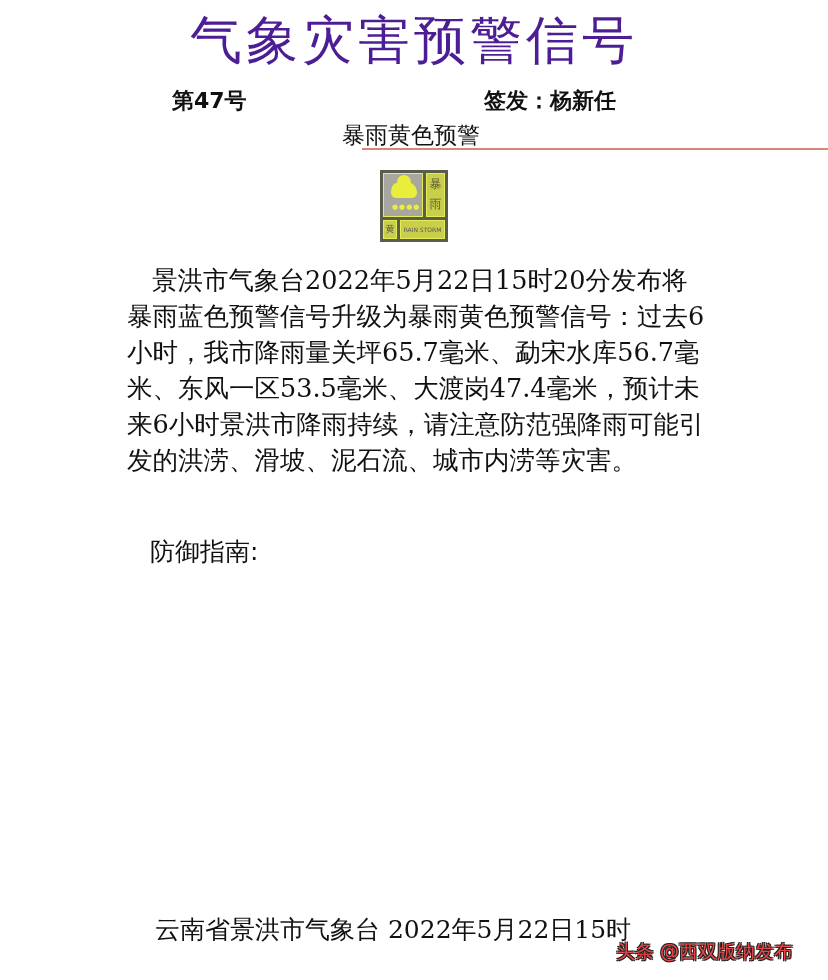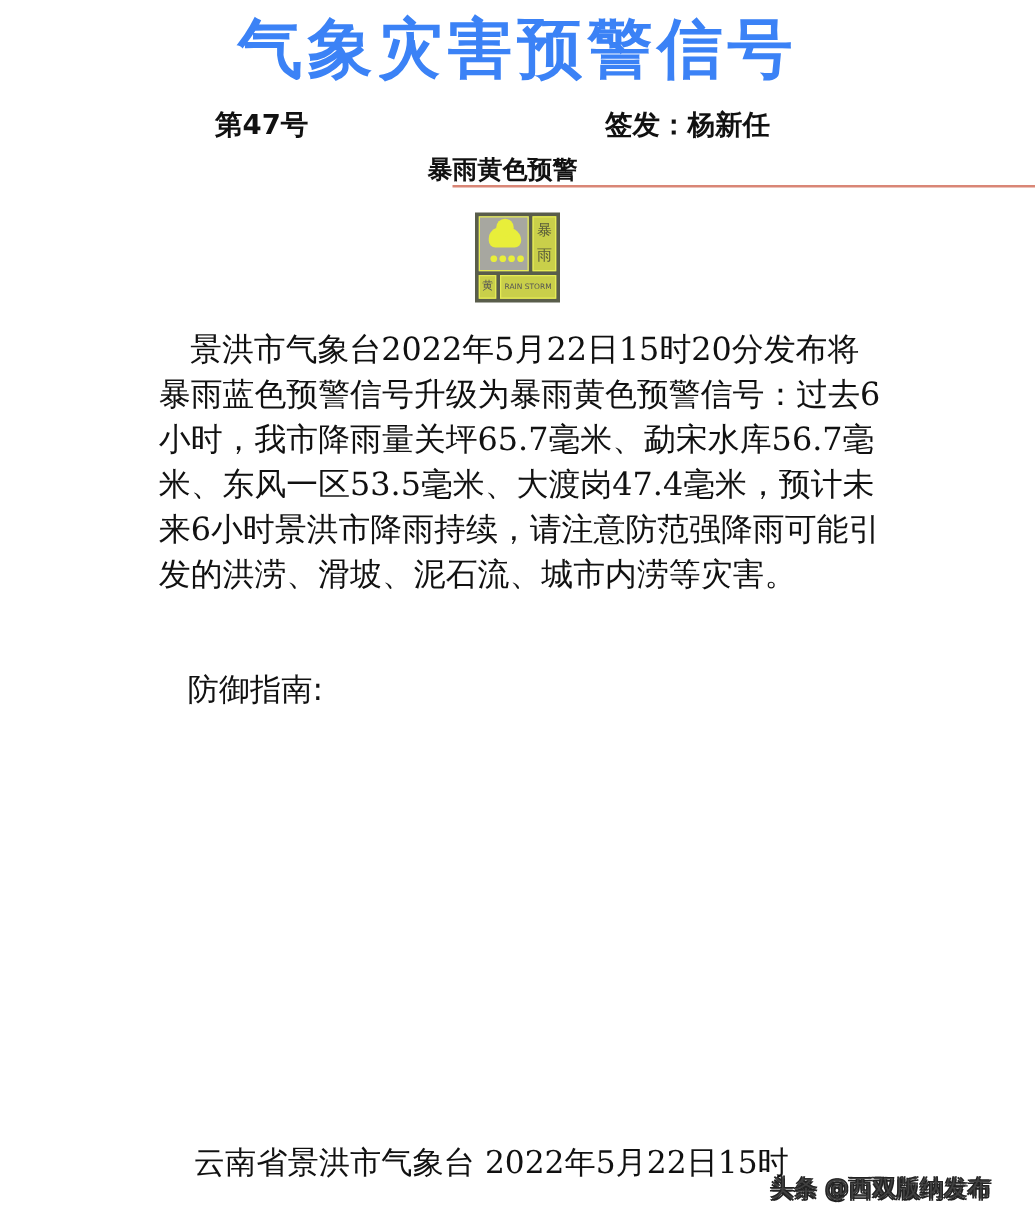--- a/index.html
+++ b/index.html
@@ -1,40 +1,40 @@
 <!DOCTYPE html>
 <html><head>
 <meta charset="utf-8">
 <style>
   html, body { margin: 0; padding: 0; background: #ffffff; }
   body { width: 828px; height: 980px; position: relative; overflow: hidden;
          font-family: "DejaVu Sans", "Liberation Sans", sans-serif; color: #111; }
   .title { position: absolute; left: 0; width: 828px; top: 10px; text-align: center;
-           font-size: 52px; color: #3b82f6; letter-spacing: 4px; line-height: 60px; font-weight: bold; }
+           font-size: 52px; color: #4c1d95; letter-spacing: 4px; line-height: 60px; }
   .issue { position: absolute; left: 172px; top: 86px; font-size: 22px; font-weight: bold; line-height: 30px; }
   .signer { position: absolute; left: 484px; top: 86px; font-size: 22px; font-weight: bold; line-height: 30px; }
-  .subtitle { position: absolute; left: 342px; top: 122px; font-size: 20px; font-weight: bold; line-height: 26px; }
+  .subtitle { position: absolute; left: 342px; top: 122px; font-size: 23px; font-weight: normal; line-height: 26px; }
   .red-rule { position: absolute; left: 362px; top: 148px; width: 466px; height: 2px; background: #d98676; }
   .icon-box { position: absolute; left: 380px; top: 170px; width: 68px; height: 72px;
               background: #595d4b; padding: 0; box-sizing: border-box; }
   .icon-cloud-panel { position: absolute; left: 3px; top: 3px; width: 40px; height: 44px; background: #a7a7a0; border: 1px solid #e6ec55; box-sizing: border-box; }
   .icon-side-panel { position: absolute; left: 46px; top: 3px; width: 19px; height: 44px; background: #c9cf4a; border: 1px solid #e6ec55; box-sizing: border-box;
                      font-size: 12px; color: #5a5d3a; text-align: center; line-height: 20px; }
   .icon-bottom-left { position: absolute; left: 3px; top: 50px; width: 14px; height: 19px; background: #c9cf4a; border: 1px solid #e6ec55; box-sizing: border-box; font-size: 9px; color:#555; text-align:center; line-height:17px; }
   .icon-bottom-right { position: absolute; left: 20px; top: 50px; width: 45px; height: 19px; background: #c9cf4a; border: 1px solid #e6ec55; box-sizing: border-box; font-size: 6px; color:#555; text-align:center; line-height:17px; }
   .cloud { position: absolute; left: 7px; top: 8px; width: 26px; height: 16px; background: #e8ee3a; border-radius: 10px 12px 6px 6px; }
   .cloud:before { content: ""; position: absolute; left: 6px; top: -7px; width: 14px; height: 14px; background: #e8ee3a; border-radius: 50%; }
   .drops { position: absolute; left: 8px; top: 29px; font-size: 7px; color: #e8ee3a; letter-spacing: 1px; }
   .body-text { position: absolute; left: 127px; width: 580px; font-family: "DejaVu Serif", "Liberation Serif", serif; font-size: 25.5px; line-height: 36px; }
   .para { top: 262px; text-indent: 25px; }
   .guide-title { position: absolute; left: 150px; top: 534px; font-size: 25px; line-height: 36px; font-family: "DejaVu Sans", sans-serif; text-align: center; }
   .guide-list { top: 610px; }
   .guide-list div { margin: 0; }
   .footer { position: absolute; left: 155px; top: 912px; font-size: 25px; line-height: 36px; font-family: "DejaVu Serif", "Liberation Serif", serif; }
-  .watermark { position: absolute; left: 616px; top: 938px; font-size: 19px; line-height: 26px; color: #404040;
+  .watermark { position: absolute; left: 616px; top: 938px; font-size: 19px; line-height: 26px; color: #ef4444;
                text-shadow: 1px 1px 0 #222, -1px -1px 0 #222, 1px -1px 0 #222, -1px 1px 0 #222; }
 </style>
 </head>
 <body>
 
 <div class="title">气象灾害预警信号</div>
 <div class="issue">第47号</div>
 <div class="signer">签发：杨新任</div>
 <div class="subtitle">暴雨黄色预警</div>
 <div class="red-rule"></div>

